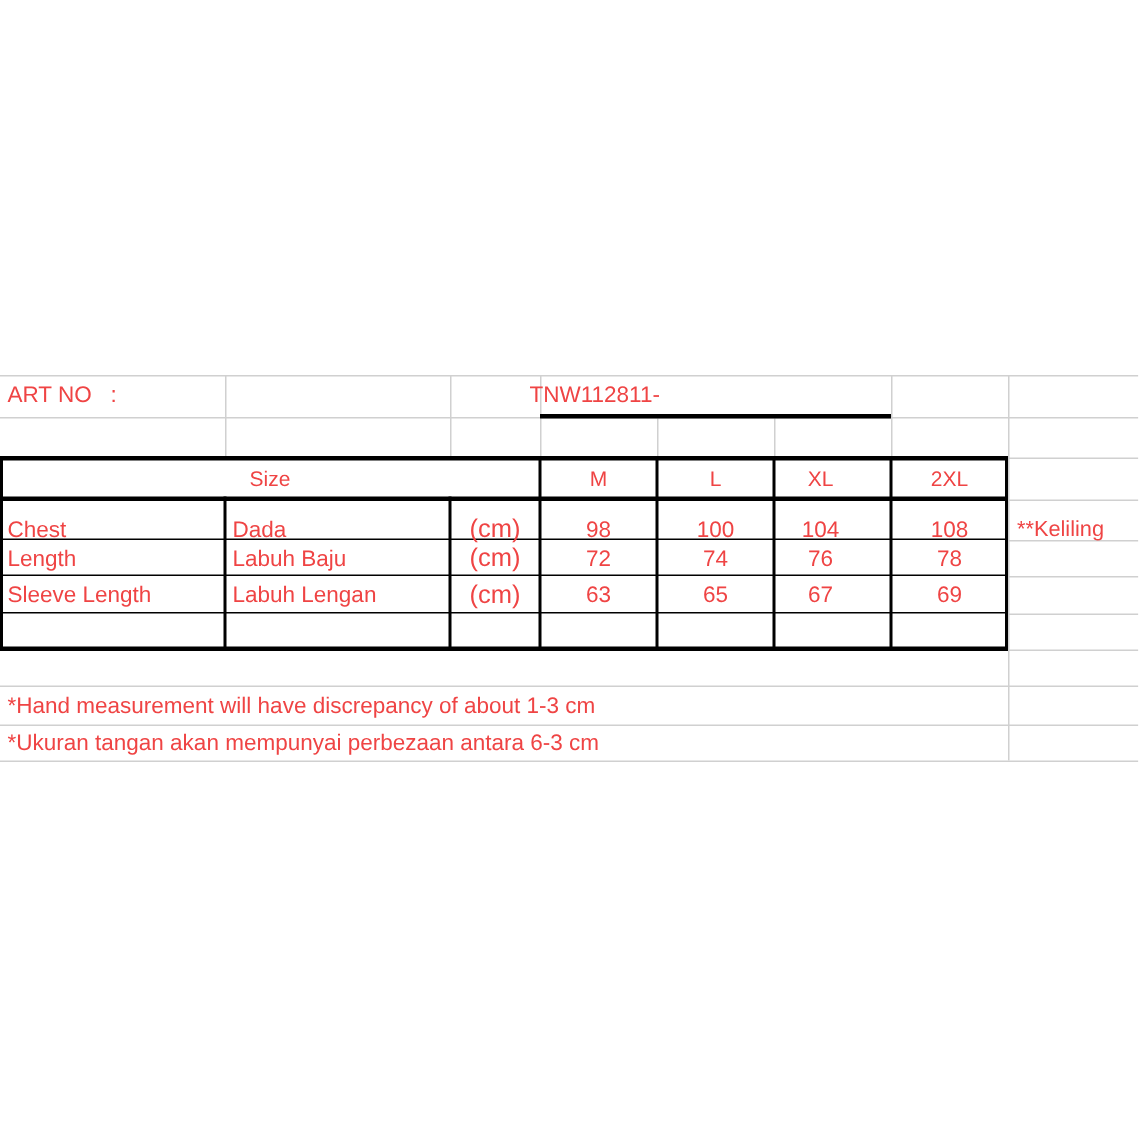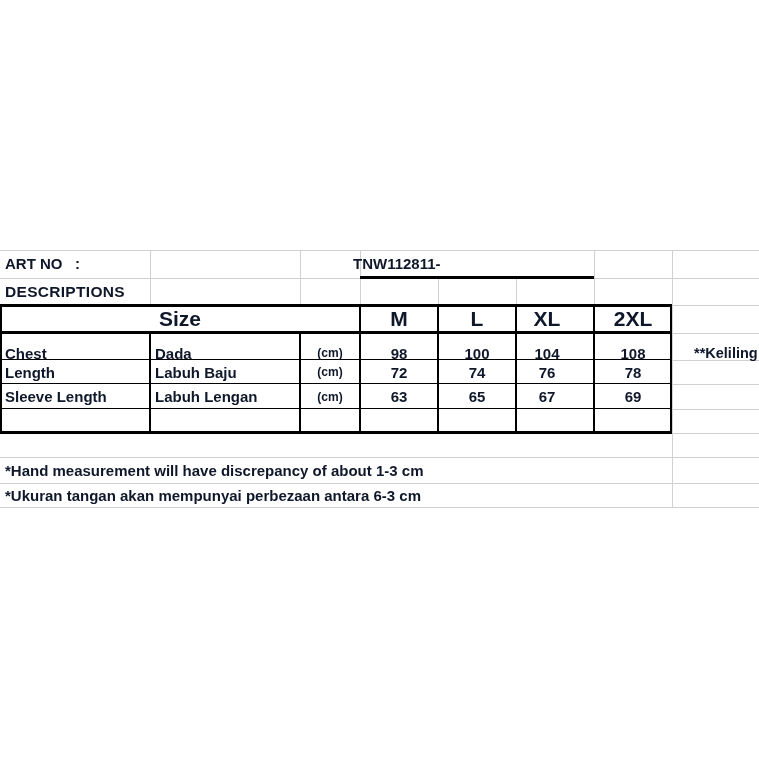--- a/index.html
+++ b/index.html
@@ -15,22 +15,22 @@
   
   .ln{position:absolute;}
   .faint{background:#d0d0d0;}
   .bold-ln{background:#000000;}
   
   .cell{
     position:absolute;
     display:flex;
     align-items:center;
     white-space:pre;
-    font-weight:bold;
-    color:#0f172a;
+    font-weight:normal;
+    color:#ef4444;
   }
   .ctr{justify-content:center;text-align:center;}
   
   .r1{top:250px;height:27px;}
   .r2{top:278px;height:27px;}
   .r3{top:305px;height:27px;}
   .r4{top:340px;height:26px;}
   .r5{top:360px;height:24px;}
   .r6{top:384px;height:25px;}
   .rf1{top:457px;height:26px;}
@@ -40,23 +40,23 @@
   .cB{left:155px;}
   .cC{left:300px;width:60px;}
   .cD{left:360px;width:78px;}
   .cE{left:438px;width:78px;}
   .cF{left:516px;width:62px;}
   .cG{left:594px;width:78px;}
   .cH{left:678px;}
   
   .fs-label{font-size:15px;}
   .fs-caps{font-size:15.5px;letter-spacing:0.3px;}
-  .fs-head{font-size:21px;}
-  .fs-unit{font-size:12px;}
-  .fs-note{font-size:14.5px;margin-left:16px;}
+  .fs-head{font-size:14px;}
+  .fs-unit{font-size:17px;}
+  .fs-note{font-size:14.5px;}
   .fs-fn{font-size:15px;}
 </style>
 </head>
 <body>
 
 <div id="screen">
 
   <div>
     <div class="ln faint" style="left:0;top:250px;width:759px;height:1px;"></div>
     <div class="ln faint" style="left:0;top:278px;width:759px;height:1px;"></div>
@@ -97,21 +97,20 @@
     <div class="ln bold-ln" style="left:149px;top:331px;width:2px;height:102px;"></div>
     <div class="ln bold-ln" style="left:299px;top:331px;width:2px;height:102px;"></div>
     <div class="ln bold-ln" style="left:359px;top:304px;width:2px;height:129px;"></div>
     <div class="ln bold-ln" style="left:437px;top:304px;width:2px;height:129px;"></div>
     <div class="ln bold-ln" style="left:515px;top:304px;width:2px;height:129px;"></div>
     <div class="ln bold-ln" style="left:593px;top:304px;width:2px;height:129px;"></div>
   </div>
 
   <div class="cell r1 cA fs-label">ART NO   :</div>
   <div class="cell r1 fs-label" style="left:353px;">TNW112811-</div>
-  <div class="cell r2 cA fs-caps">DESCRIPTIONS</div>
 
   <div class="cell r3 ctr fs-head" style="left:0;width:360px;">Size</div>
   <div class="cell r3 cD ctr fs-head">M</div>
   <div class="cell r3 cE ctr fs-head">L</div>
   <div class="cell r3 cF ctr fs-head">XL</div>
   <div class="cell r3 cG ctr fs-head">2XL</div>
 
   <div class="cell r4 cA fs-label">Chest</div>
   <div class="cell r4 cB fs-label">Dada</div>
   <div class="cell r4 cC ctr fs-unit">(cm)</div>

